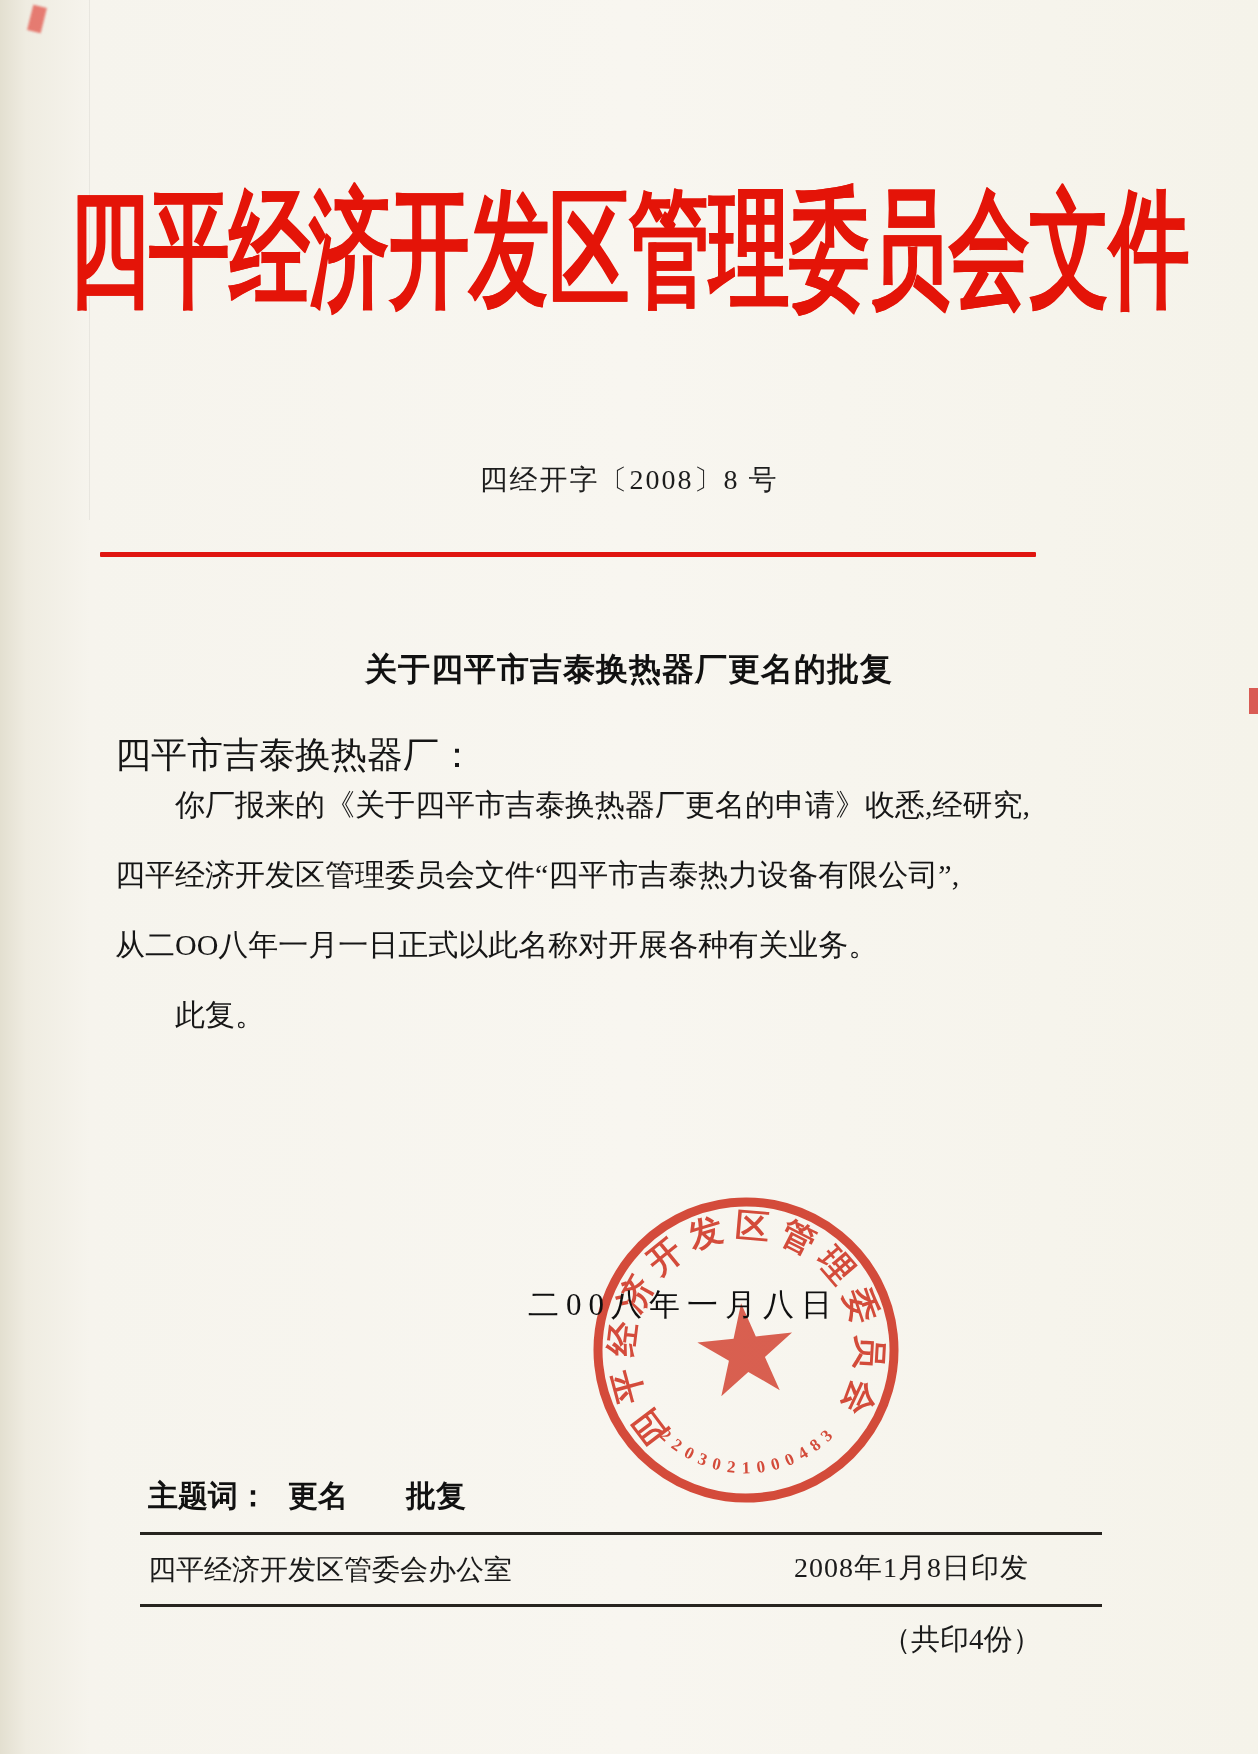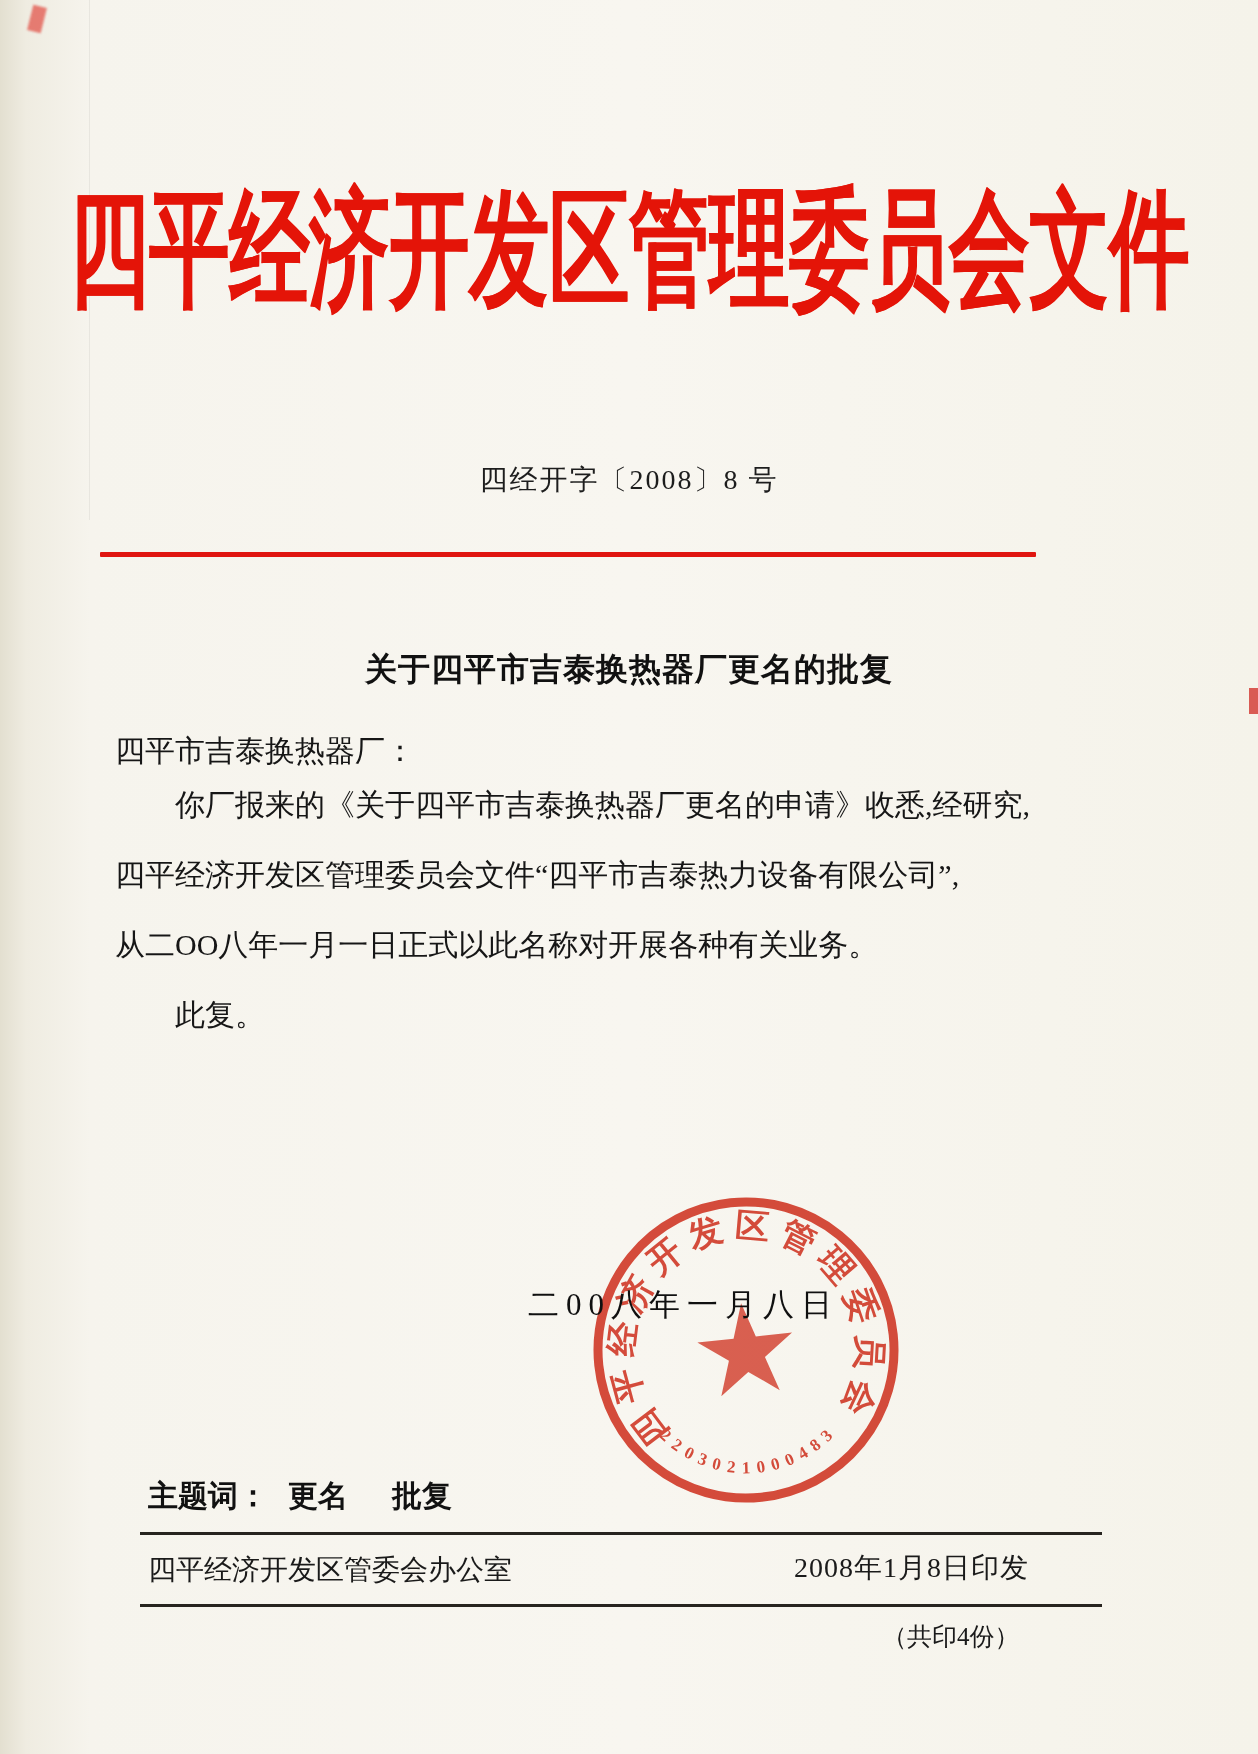--- a/index.html
+++ b/index.html
@@ -45,21 +45,21 @@
     background:#e01510;border-radius:1px;
   }
   .subject-title{
     position:absolute;top:648px;left:0;width:100%;
     text-align:center;font-size:32px;font-weight:bold;color:#111;
     font-family:"Liberation Sans","DejaVu Sans",sans-serif;
     letter-spacing:1px;
   }
   .salutation{
     position:absolute;top:731px;left:115px;
-    font-size:30px;color:#161616;
+    font-size:36px;color:#161616;
   }
   .body-text{
     position:absolute;top:770px;left:115px;width:936px;
     font-size:30px;line-height:70px;color:#161616;
   }
   .body-line{white-space:nowrap;}
   .body-line.indent{text-indent:2em;}
   .seal{
     position:absolute;left:586px;top:1190px;width:320px;height:320px;
     mix-blend-mode:multiply;opacity:0.93;
@@ -71,38 +71,38 @@
   .date-line{
     position:absolute;left:528px;top:1284px;
     font-size:31px;color:#101010;letter-spacing:7px;white-space:nowrap;
   }
   .keywords{
     position:absolute;left:148px;top:1476px;
     font-size:30px;font-weight:bold;color:#111;
     font-family:"Liberation Sans","DejaVu Sans",sans-serif;
   }
   .keywords .kw-item1{margin-left:20px;}
-  .keywords .kw-item2{margin-left:44px;}
+  .keywords .kw-item2{margin-left:58px;}
   .hrule{
     position:absolute;left:140px;width:962px;height:3px;background:#27241f;
   }
   .hrule.rule-1{top:1532px;}
   .hrule.rule-2{top:1604px;}
   .footer-office{
     position:absolute;left:148px;top:1551px;
     font-size:28px;color:#1a1a1a;
     font-family:"Liberation Sans","DejaVu Sans",sans-serif;
   }
   .footer-date{
     position:absolute;left:794px;top:1549px;
     font-size:28px;color:#1a1a1a;letter-spacing:1px;
   }
   .copies-note{
     position:absolute;left:882px;top:1620px;
-    font-size:25px;color:#1a1a1a;
+    font-size:29px;color:#1a1a1a;
   }
 </style>
 </head>
 <body>
 
 <div class="page">
 
   <div class="crease"></div>
   <div class="artifact-red-top"></div>
   <div class="artifact-red-right"></div>

